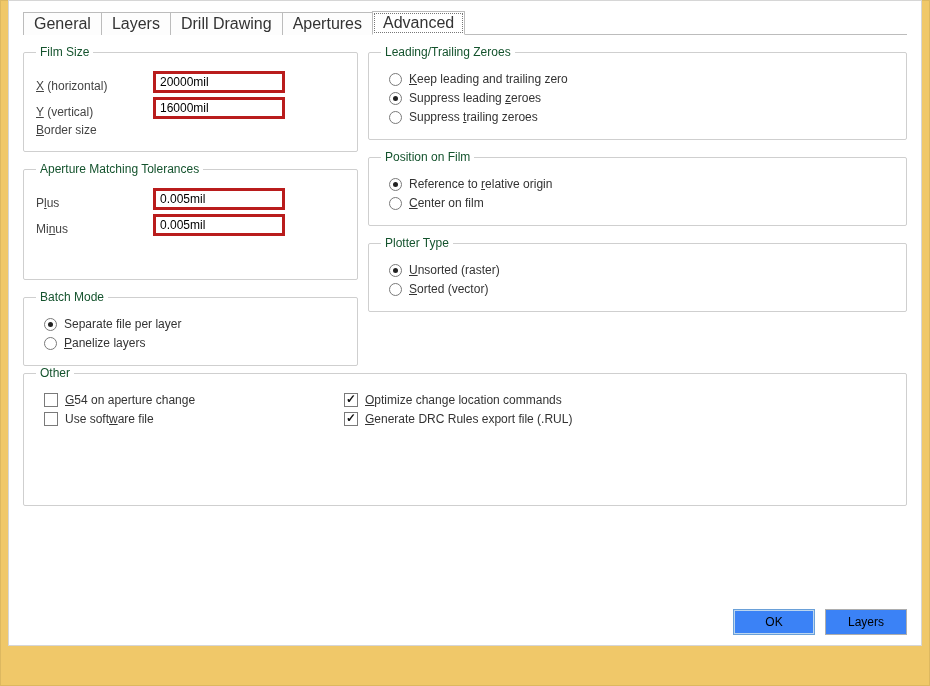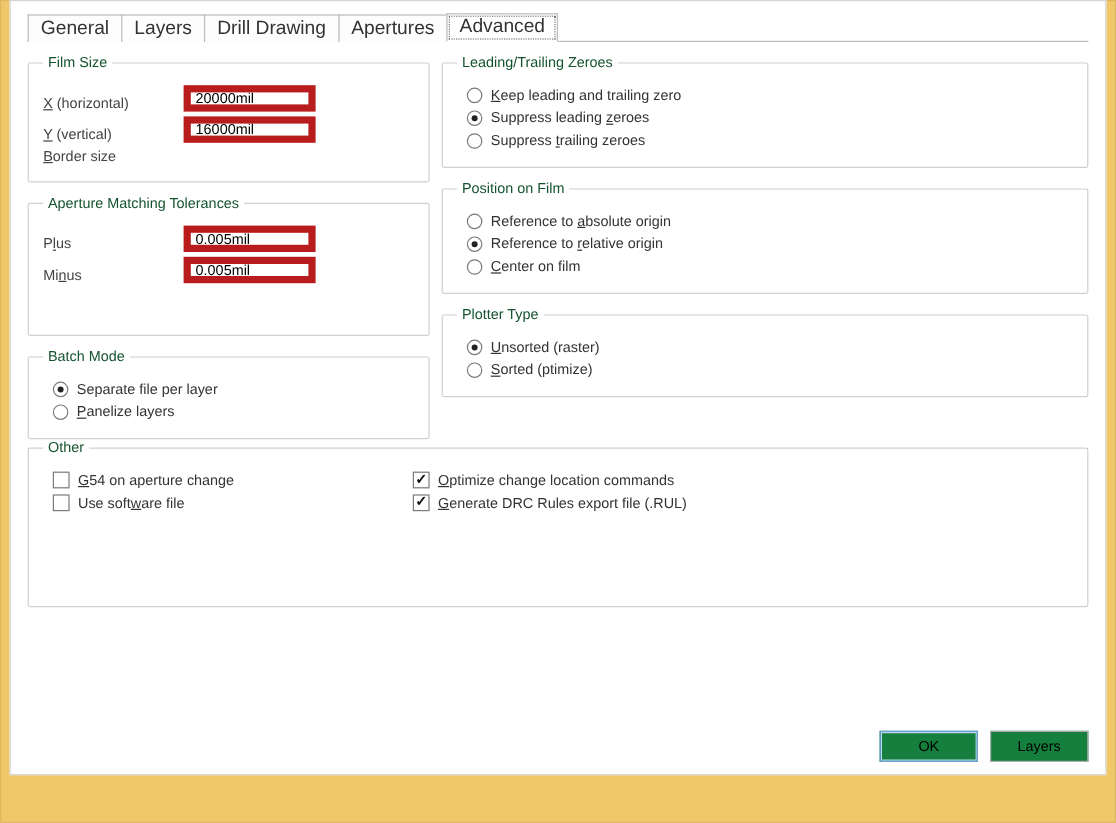--- a/index.html
+++ b/index.html
@@ -115,25 +115,25 @@
     display: flex;
     align-items: flex-end;
     margin: 4px 0;
     gap: 12px;
   }
   .frow label.fld {
     width: 105px;
     color: #444;
   }
   input.txt {
-    width: 110px;
+    width: 132px;
     height: 22px;
     font: inherit;
     padding: 1px 4px;
-    border: 6px solid #b91c1c;
+    border: 3px solid #b91c1c;
     background: #fff;
   }
 
   
   .opt {
     display: flex;
     align-items: center;
     margin: 5px 0 5px 8px;
     gap: 7px;
   }
@@ -195,21 +195,21 @@
     display: flex;
     justify-content: flex-end;
     gap: 10px;
     padding-top: 10px;
     border-top: none;
   }
   button.dlg {
     min-width: 82px;
     height: 26px;
     font: inherit;
-    background: #15803d;
+    background: #3b82f6;
     border: 1px solid #adadad;
     cursor: default;
   }
   button.dlg.primary {
     border: 1px solid #6aa0d8;
     box-shadow: 0 0 0 1px #bcd6ef inset;
   }
 </style>
 </head>
 <body>
@@ -286,42 +286,38 @@
           </label>
           <label class="opt">
             <input type="radio" class="radio" name="zero" style="">
             <span class="lbl"><span>Suppress </span><u>t</u><span>railing zeroes</span></span>
           </label>
         </fieldset>
 
         <fieldset class="group">
           <legend>Position on Film</legend>
           <label class="opt">
-            <input type="radio" class="radio" name="pos" style="">
-            <span class="lbl"><span>Reference to </span><u>a</u><span>bsolute origin</span></span>
-          </label>
-          <label class="opt">
             <input type="radio" class="radio" name="pos" checked="" style="">
             <span class="lbl"><span>Reference to </span><u>r</u><span>elative origin</span></span>
           </label>
           <label class="opt">
             <input type="radio" class="radio" name="pos" style="">
             <span class="lbl"><span></span><u>C</u><span>enter on film</span></span>
           </label>
         </fieldset>
 
         <fieldset class="group">
           <legend>Plotter Type</legend>
           <label class="opt">
             <input type="radio" class="radio" name="plotter" checked="" style="">
             <span class="lbl"><span></span><u>U</u><span>nsorted (raster)</span></span>
           </label>
           <label class="opt">
             <input type="radio" class="radio" name="plotter" style="">
-            <span class="lbl"><span></span><u>S</u><span>orted (ptimize)</span></span>
+            <span class="lbl"><span></span><u>S</u><span>orted (vector)</span></span>
           </label>
         </fieldset>
 
       </div>
     </div>
 
     <fieldset class="group other-group" style="min-height:140px;">
       <legend>Other</legend>
       <div class="other-grid">
         <div class="other-left">

